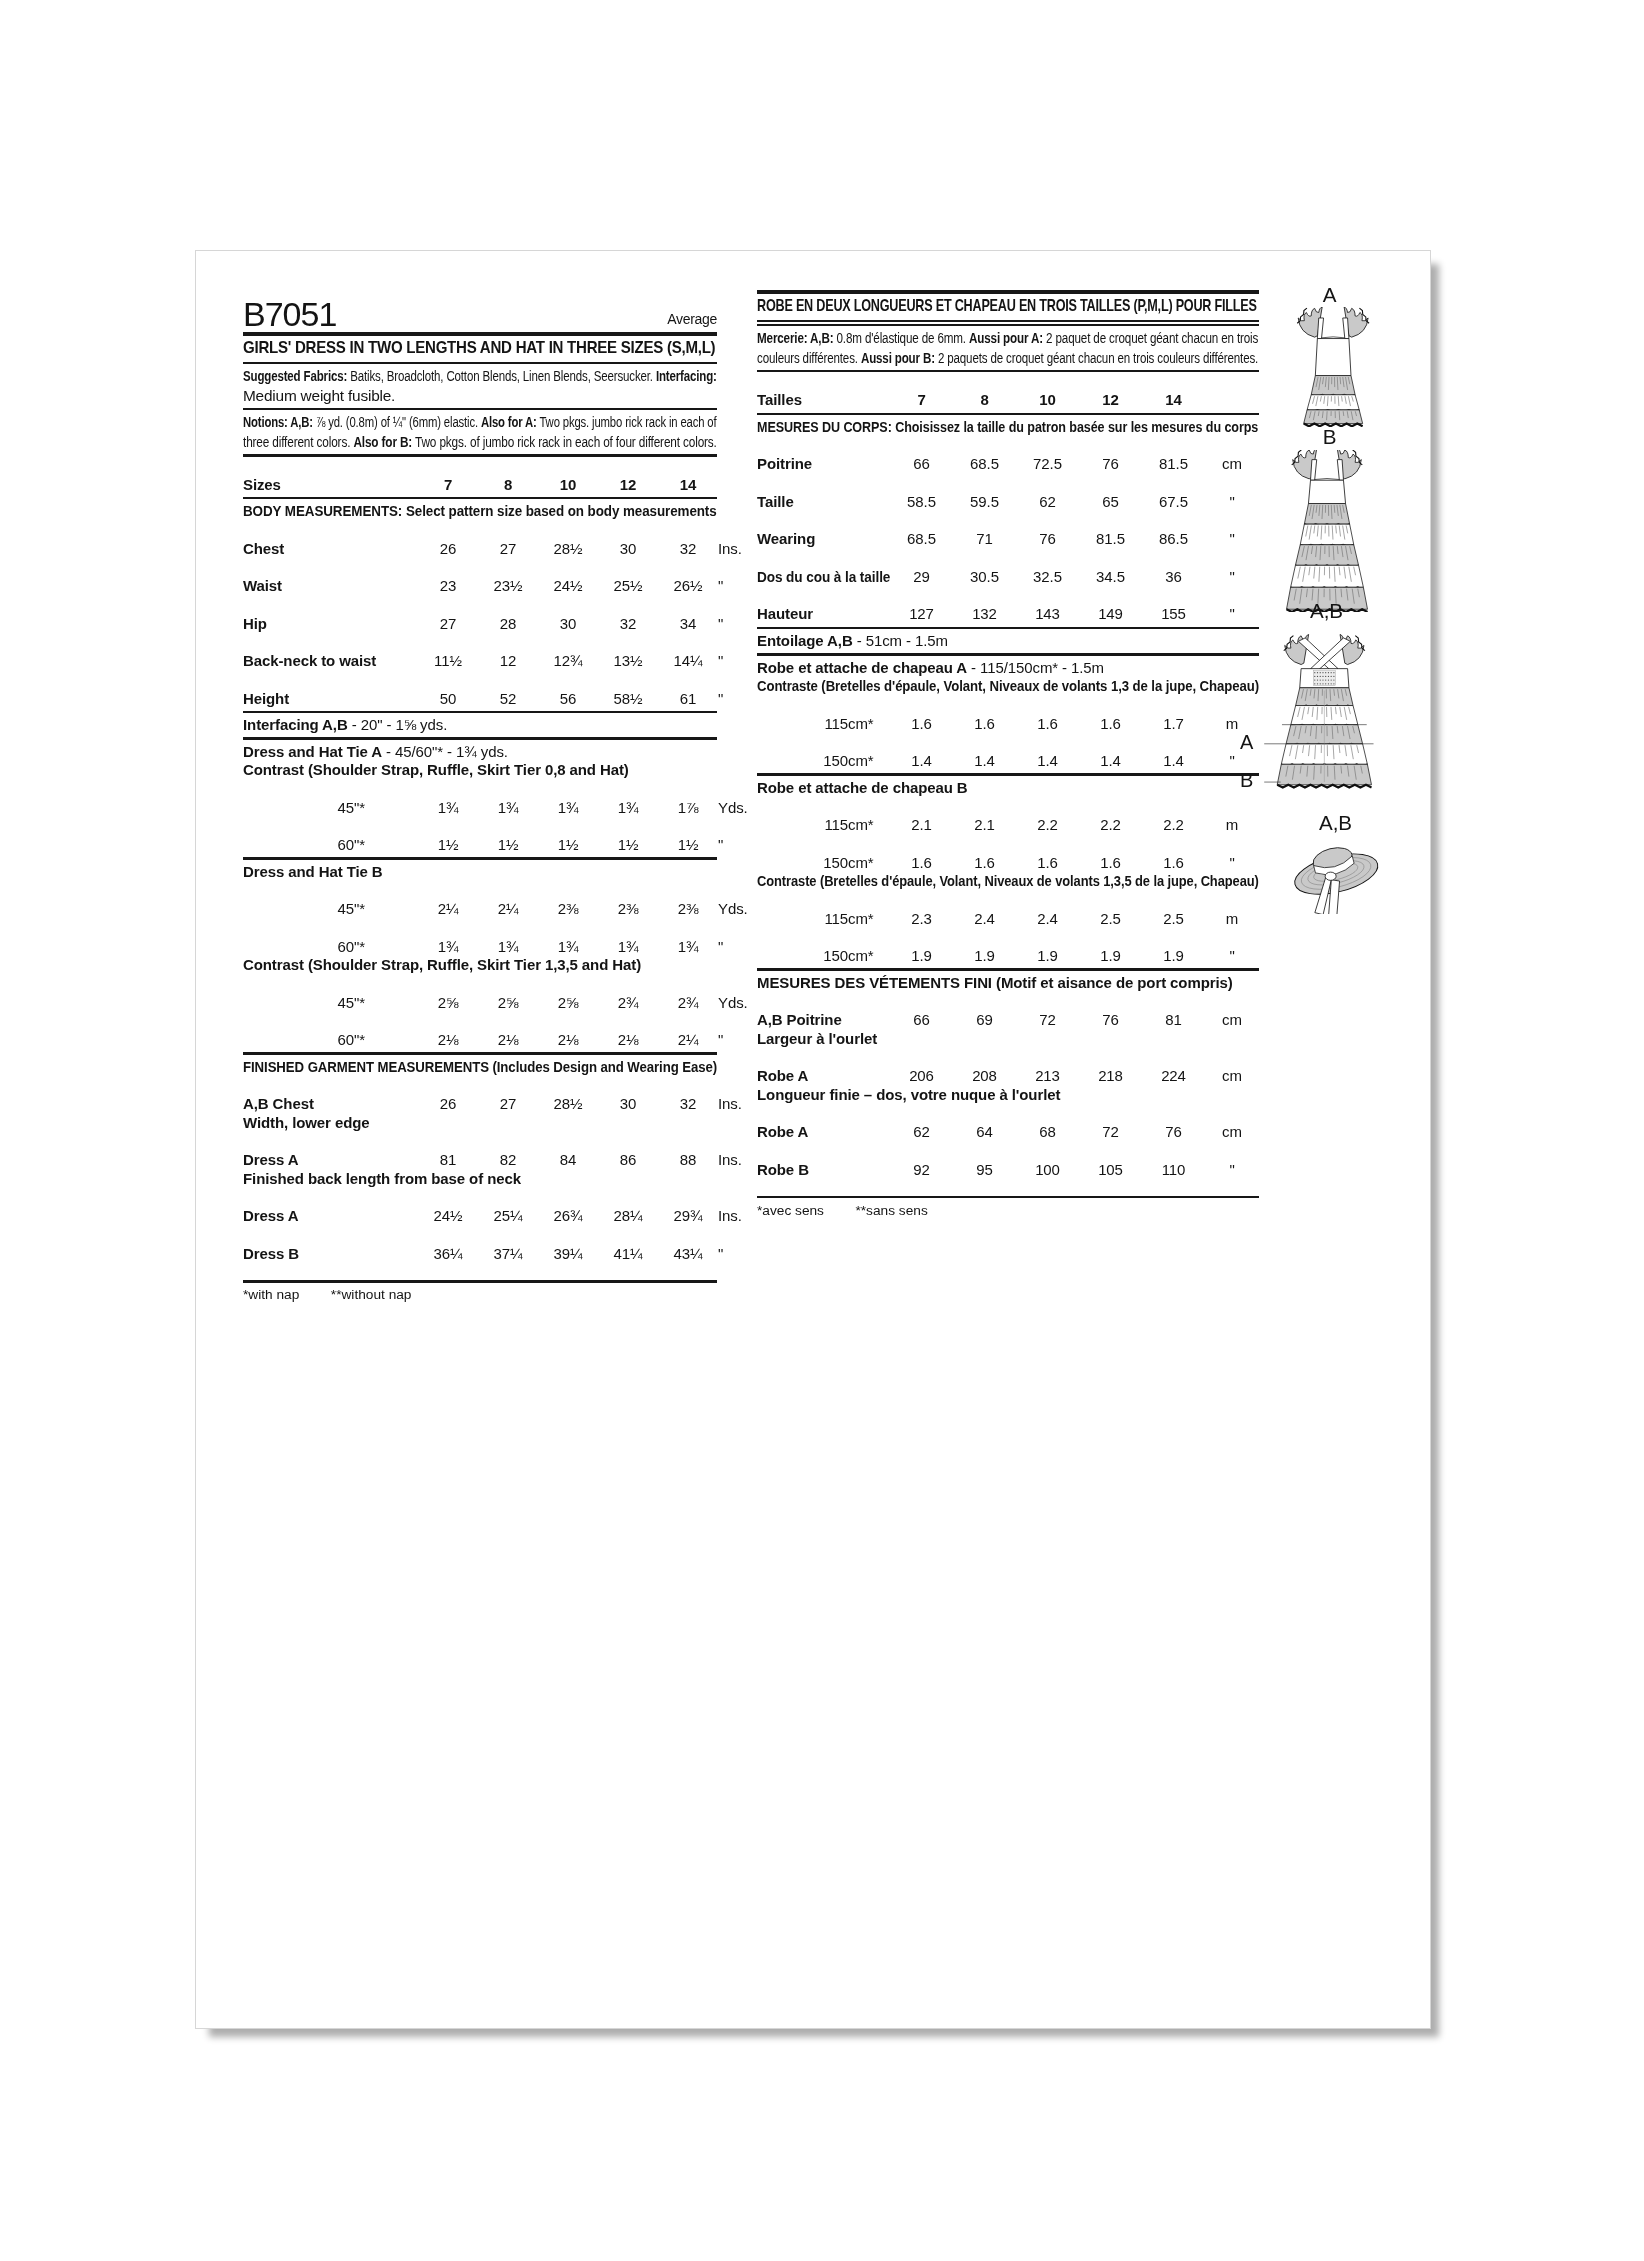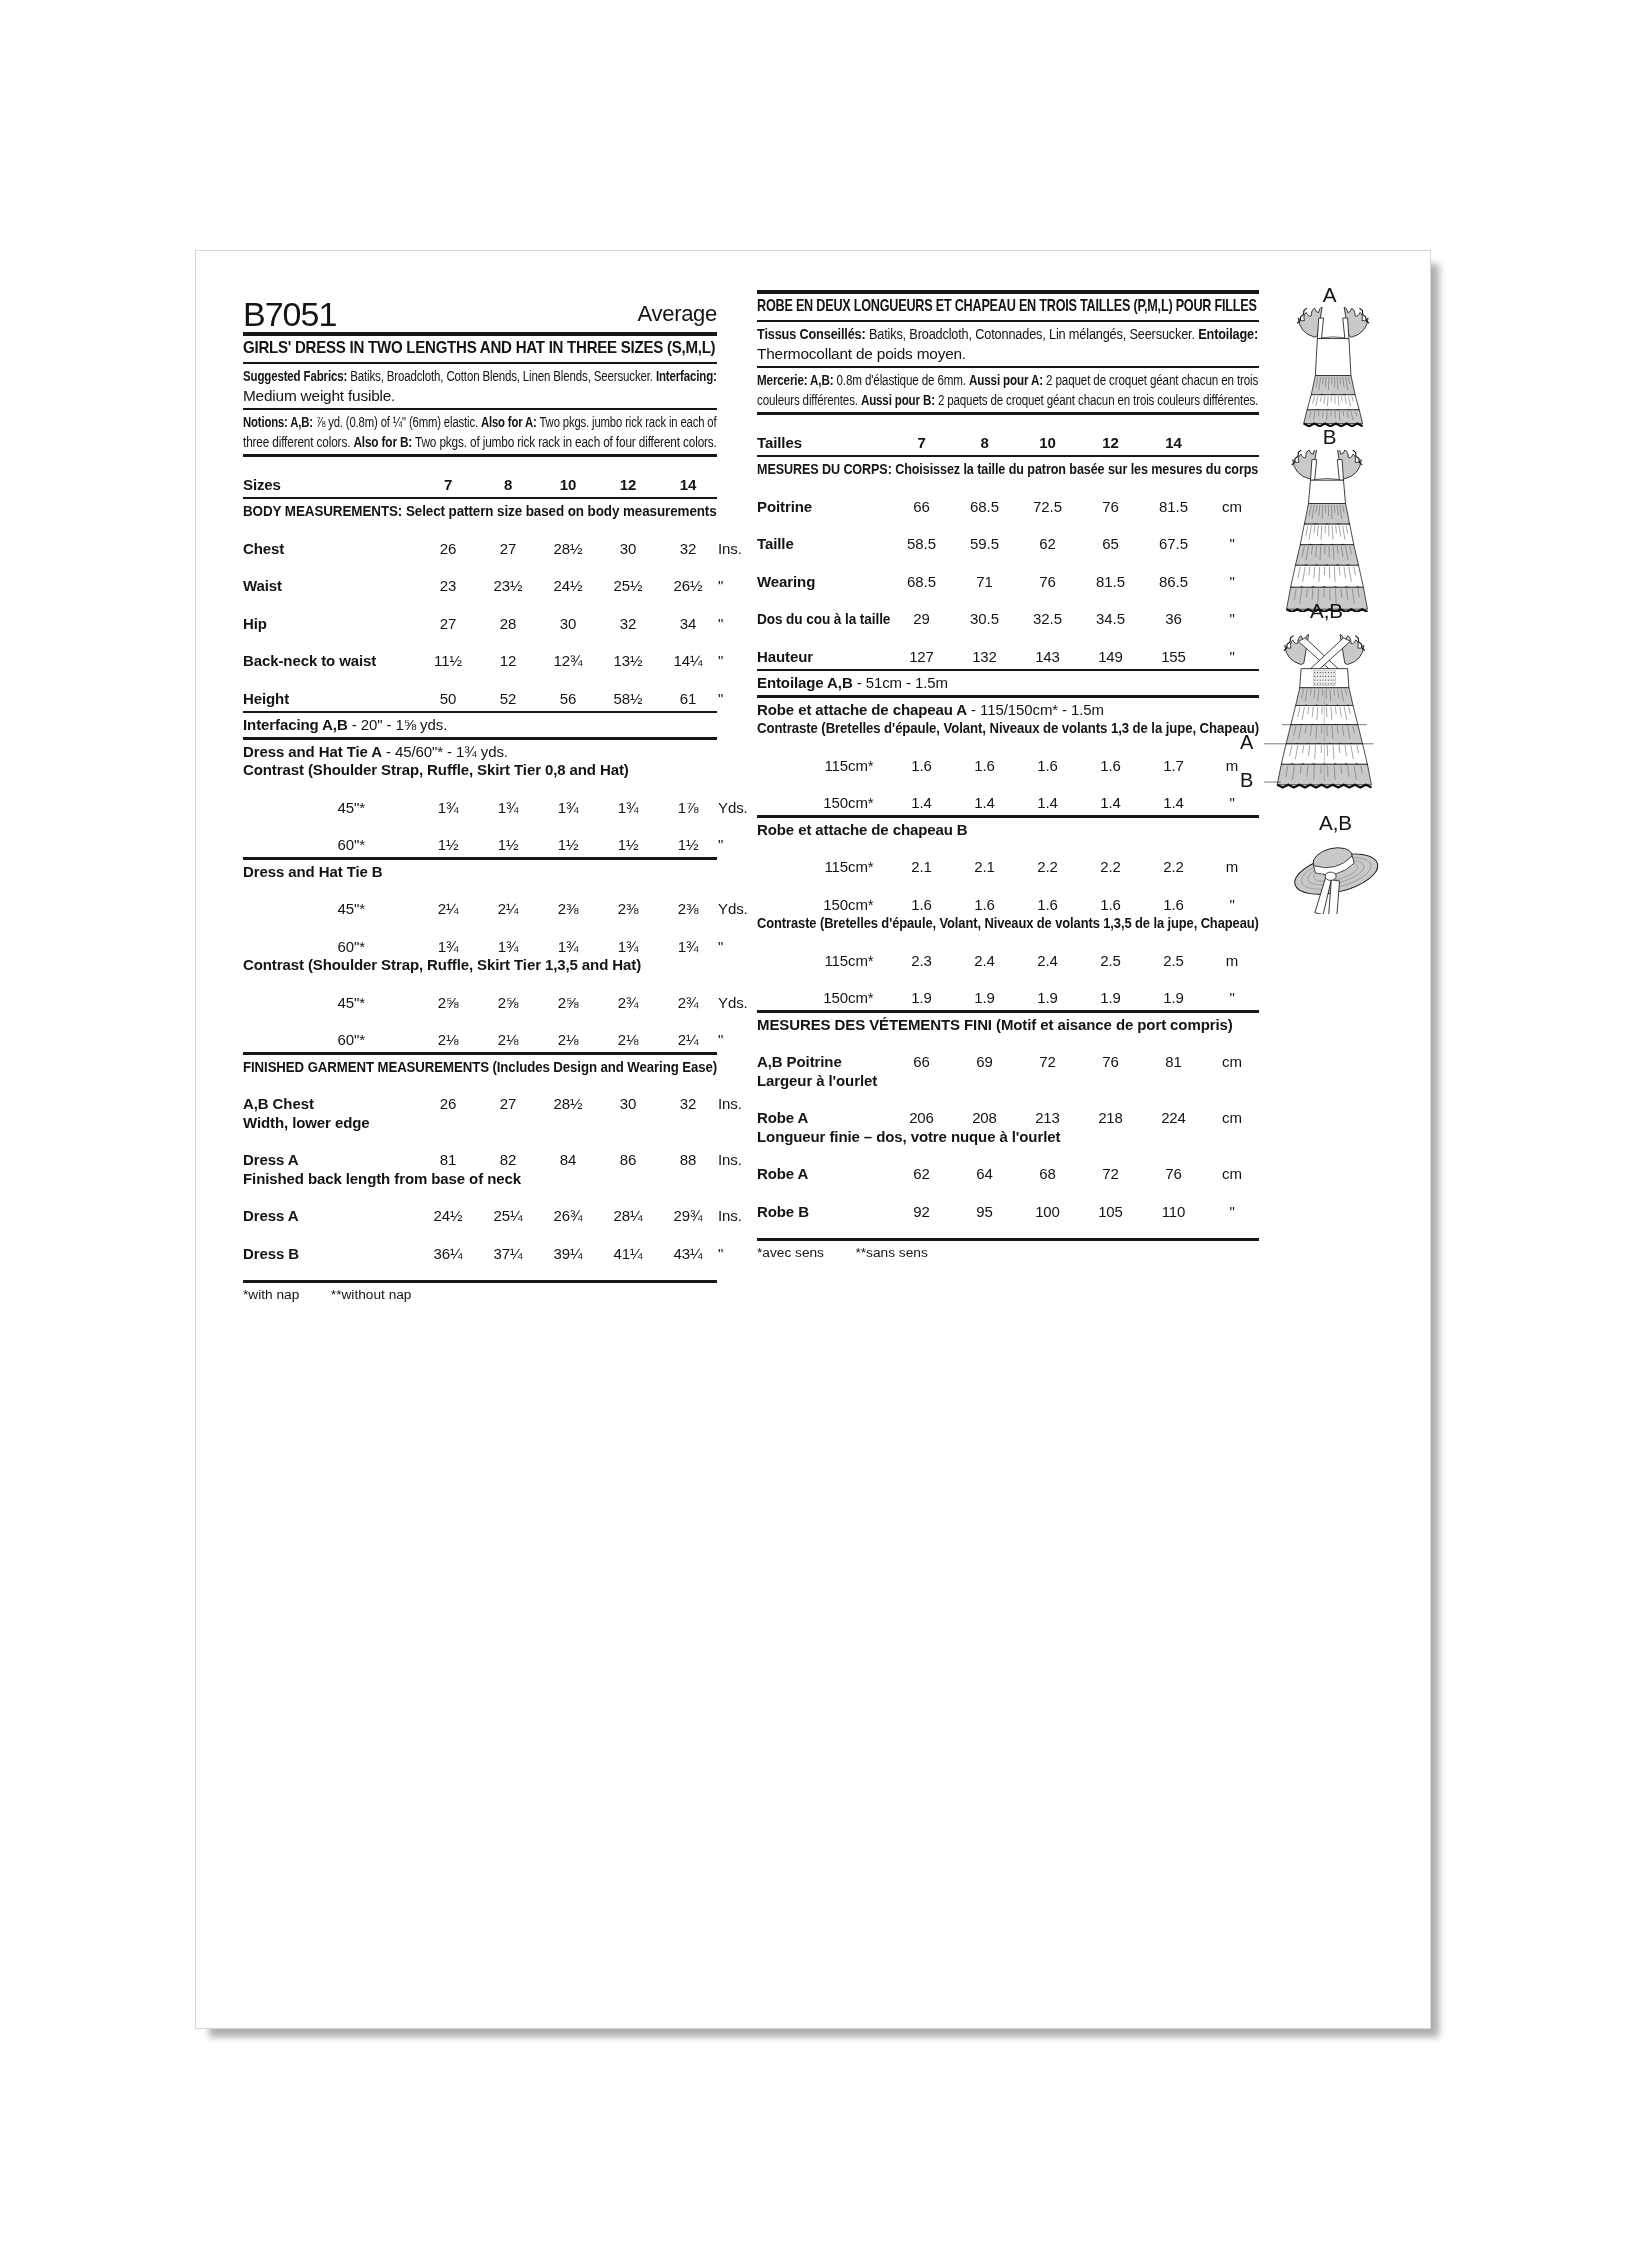--- a/index.html
+++ b/index.html
@@ -10,21 +10,21 @@
   .sheet{
     position:absolute;left:195px;top:250px;width:1234px;height:1777px;
     background:#ffffff;border:0.7px solid #d6d6d6;
     box-shadow:11px 11px 6.9px -3.4px #aeaeae;
   }
   .col{position:absolute;top:38px;}
   .col-en{left:47px;width:474px;--lw:175px;--cw:60px;--yp:53px;}
   .col-fr{left:561px;width:502px;--lw:133px;--cw:63px;--yp:16.4px;}
   .colhead{position:relative;height:42px;}
   .pnum{position:absolute;left:0;bottom:0;font-size:34px;font-weight:normal;letter-spacing:-1px;line-height:34px;}
-  .diff{position:absolute;right:0;bottom:4.1px;font-size:22px;letter-spacing:-0.3px;margin-top:22px;}
+  .diff{position:absolute;right:0;bottom:4.1px;font-size:14px;letter-spacing:-0.3px;margin-top:22px;}
   .rule{height:2.1px;background:#171717;margin:2.1px 0;}
   .rule-thick{height:3.4px;background:#171717;margin:1.4px 0;}
   .title{font-size:17px;font-weight:bold;line-height:22.6px;letter-spacing:-0.3px;}
   .para .pline{font-size:15.4px;line-height:20px;letter-spacing:-0.2px;}
   .tbl{font-size:15px;letter-spacing:-0.1px;}
   .tbl .rule{height:2.7px;margin:2.7px 0;}
   .trow{display:grid;grid-template-columns:var(--lw) repeat(5,var(--cw)) 1fr;height:18.5px;line-height:18.5px;margin-top:19px;}
   .trow .lbl{font-weight:bold;}
   .trow .val{text-align:center;}
   .trow .unit{text-align:center;}
@@ -263,24 +263,20 @@
       </div>
     <div class="footgap"></div>
     <div class="rule"></div>
     <div class="footnote" id="en-footnote"><span class="fn">*with nap</span><span class="fn">**without nap</span></div>
   </div>
 
   <div class="col col-fr">
     <div class="rule-thick"></div>
     <div class="title fit" style="transform: scaleX(0.743);">ROBE EN DEUX LONGUEURS ET CHAPEAU EN TROIS TAILLES (P,M,L) POUR FILLES</div>
     <div class="rule"></div>
-    <div class="para" id="fr-fabrics">
-        <div class="pline fit" style="transform: scaleX(0.827);"><b>Tissus Conseillés:</b><span> Batiks, Broadcloth, Cotonnades, Lin mélangés, Seersucker. </span><b>Entoilage:</b></div>
-        <div class="pline fit"><span>Thermocollant de poids moyen.</span></div>
-      </div>
     <div class="rule"></div>
     <div class="para" id="fr-notions">
         <div class="pline fit" style="transform: scaleX(0.757);"><b>Mercerie: A,B:</b><span> 0.8m d'élastique de 6mm. </span><b>Aussi pour A:</b><span> 2 paquet de croquet géant chacun en trois</span></div>
         <div class="pline fit" style="transform: scaleX(0.752);"><span>couleurs différentes. </span><b>Aussi pour B:</b><span> 2 paquets de croquet géant chacun en trois couleurs différentes.</span></div>
       </div>
     <div class="rule"></div>
     <div class="tbl" id="fr-table">
         <div class="trow sizes">
           <span class="lbl">
             <span class="fit">Tailles</span>

